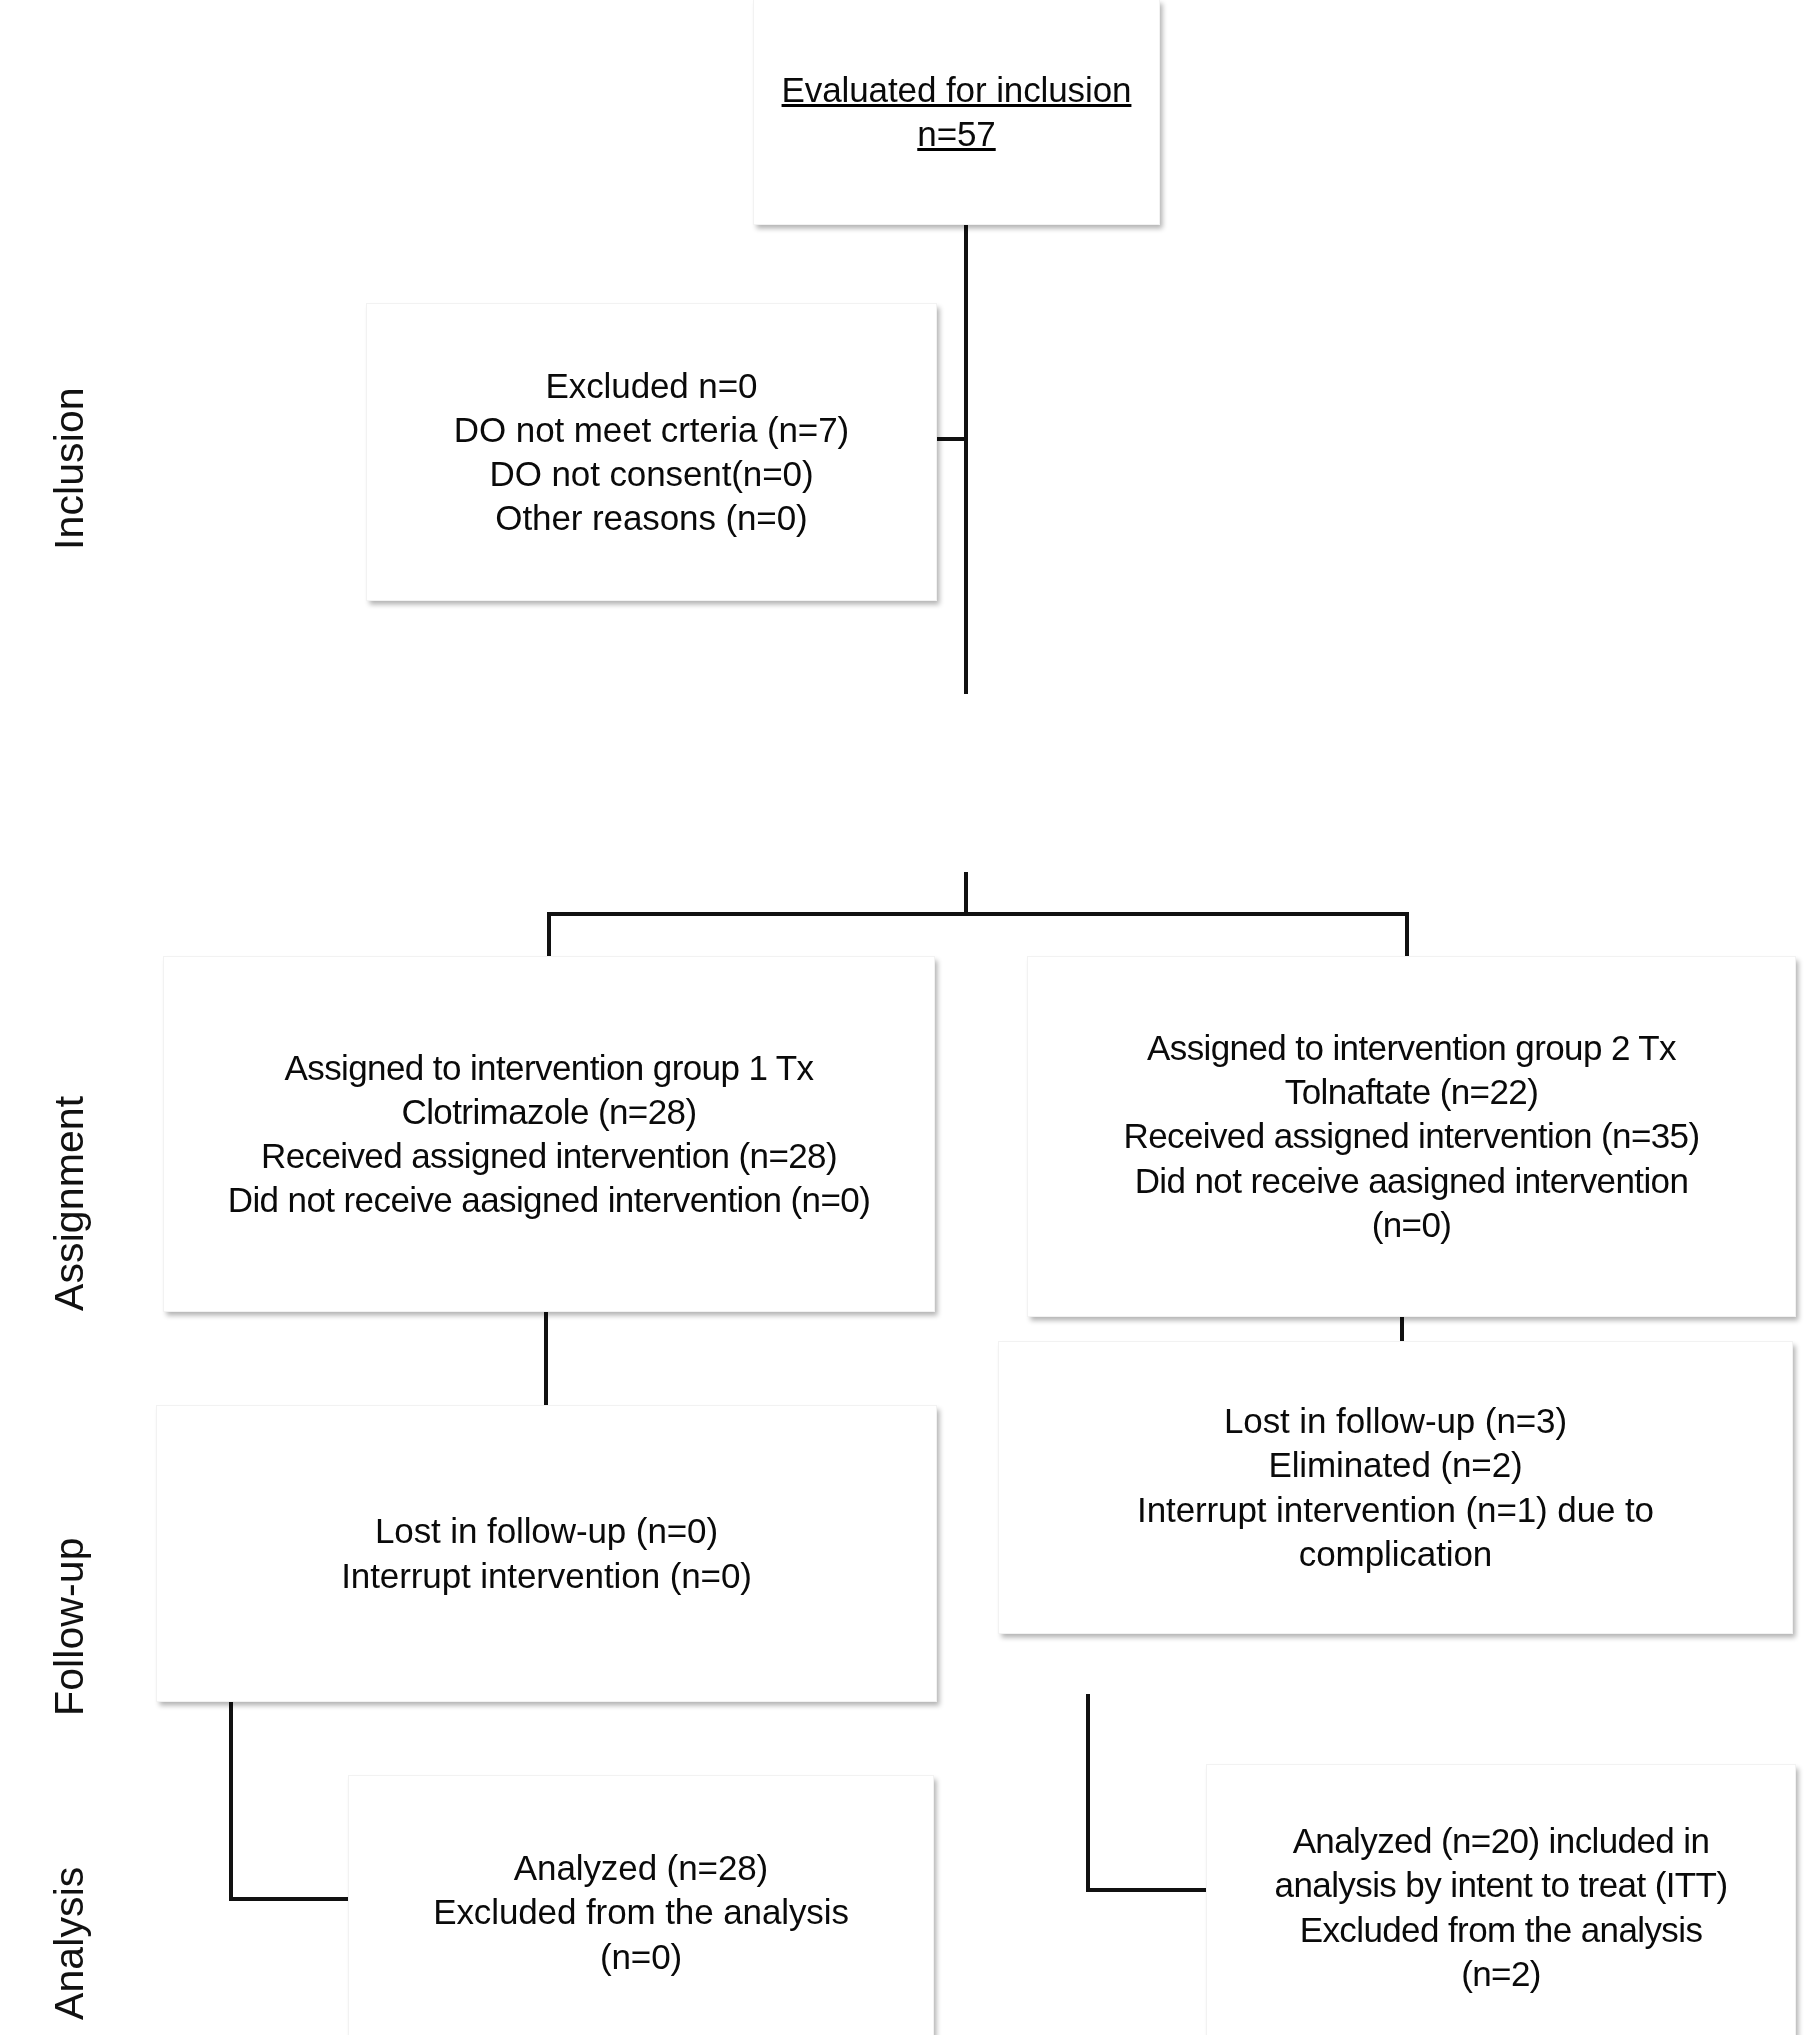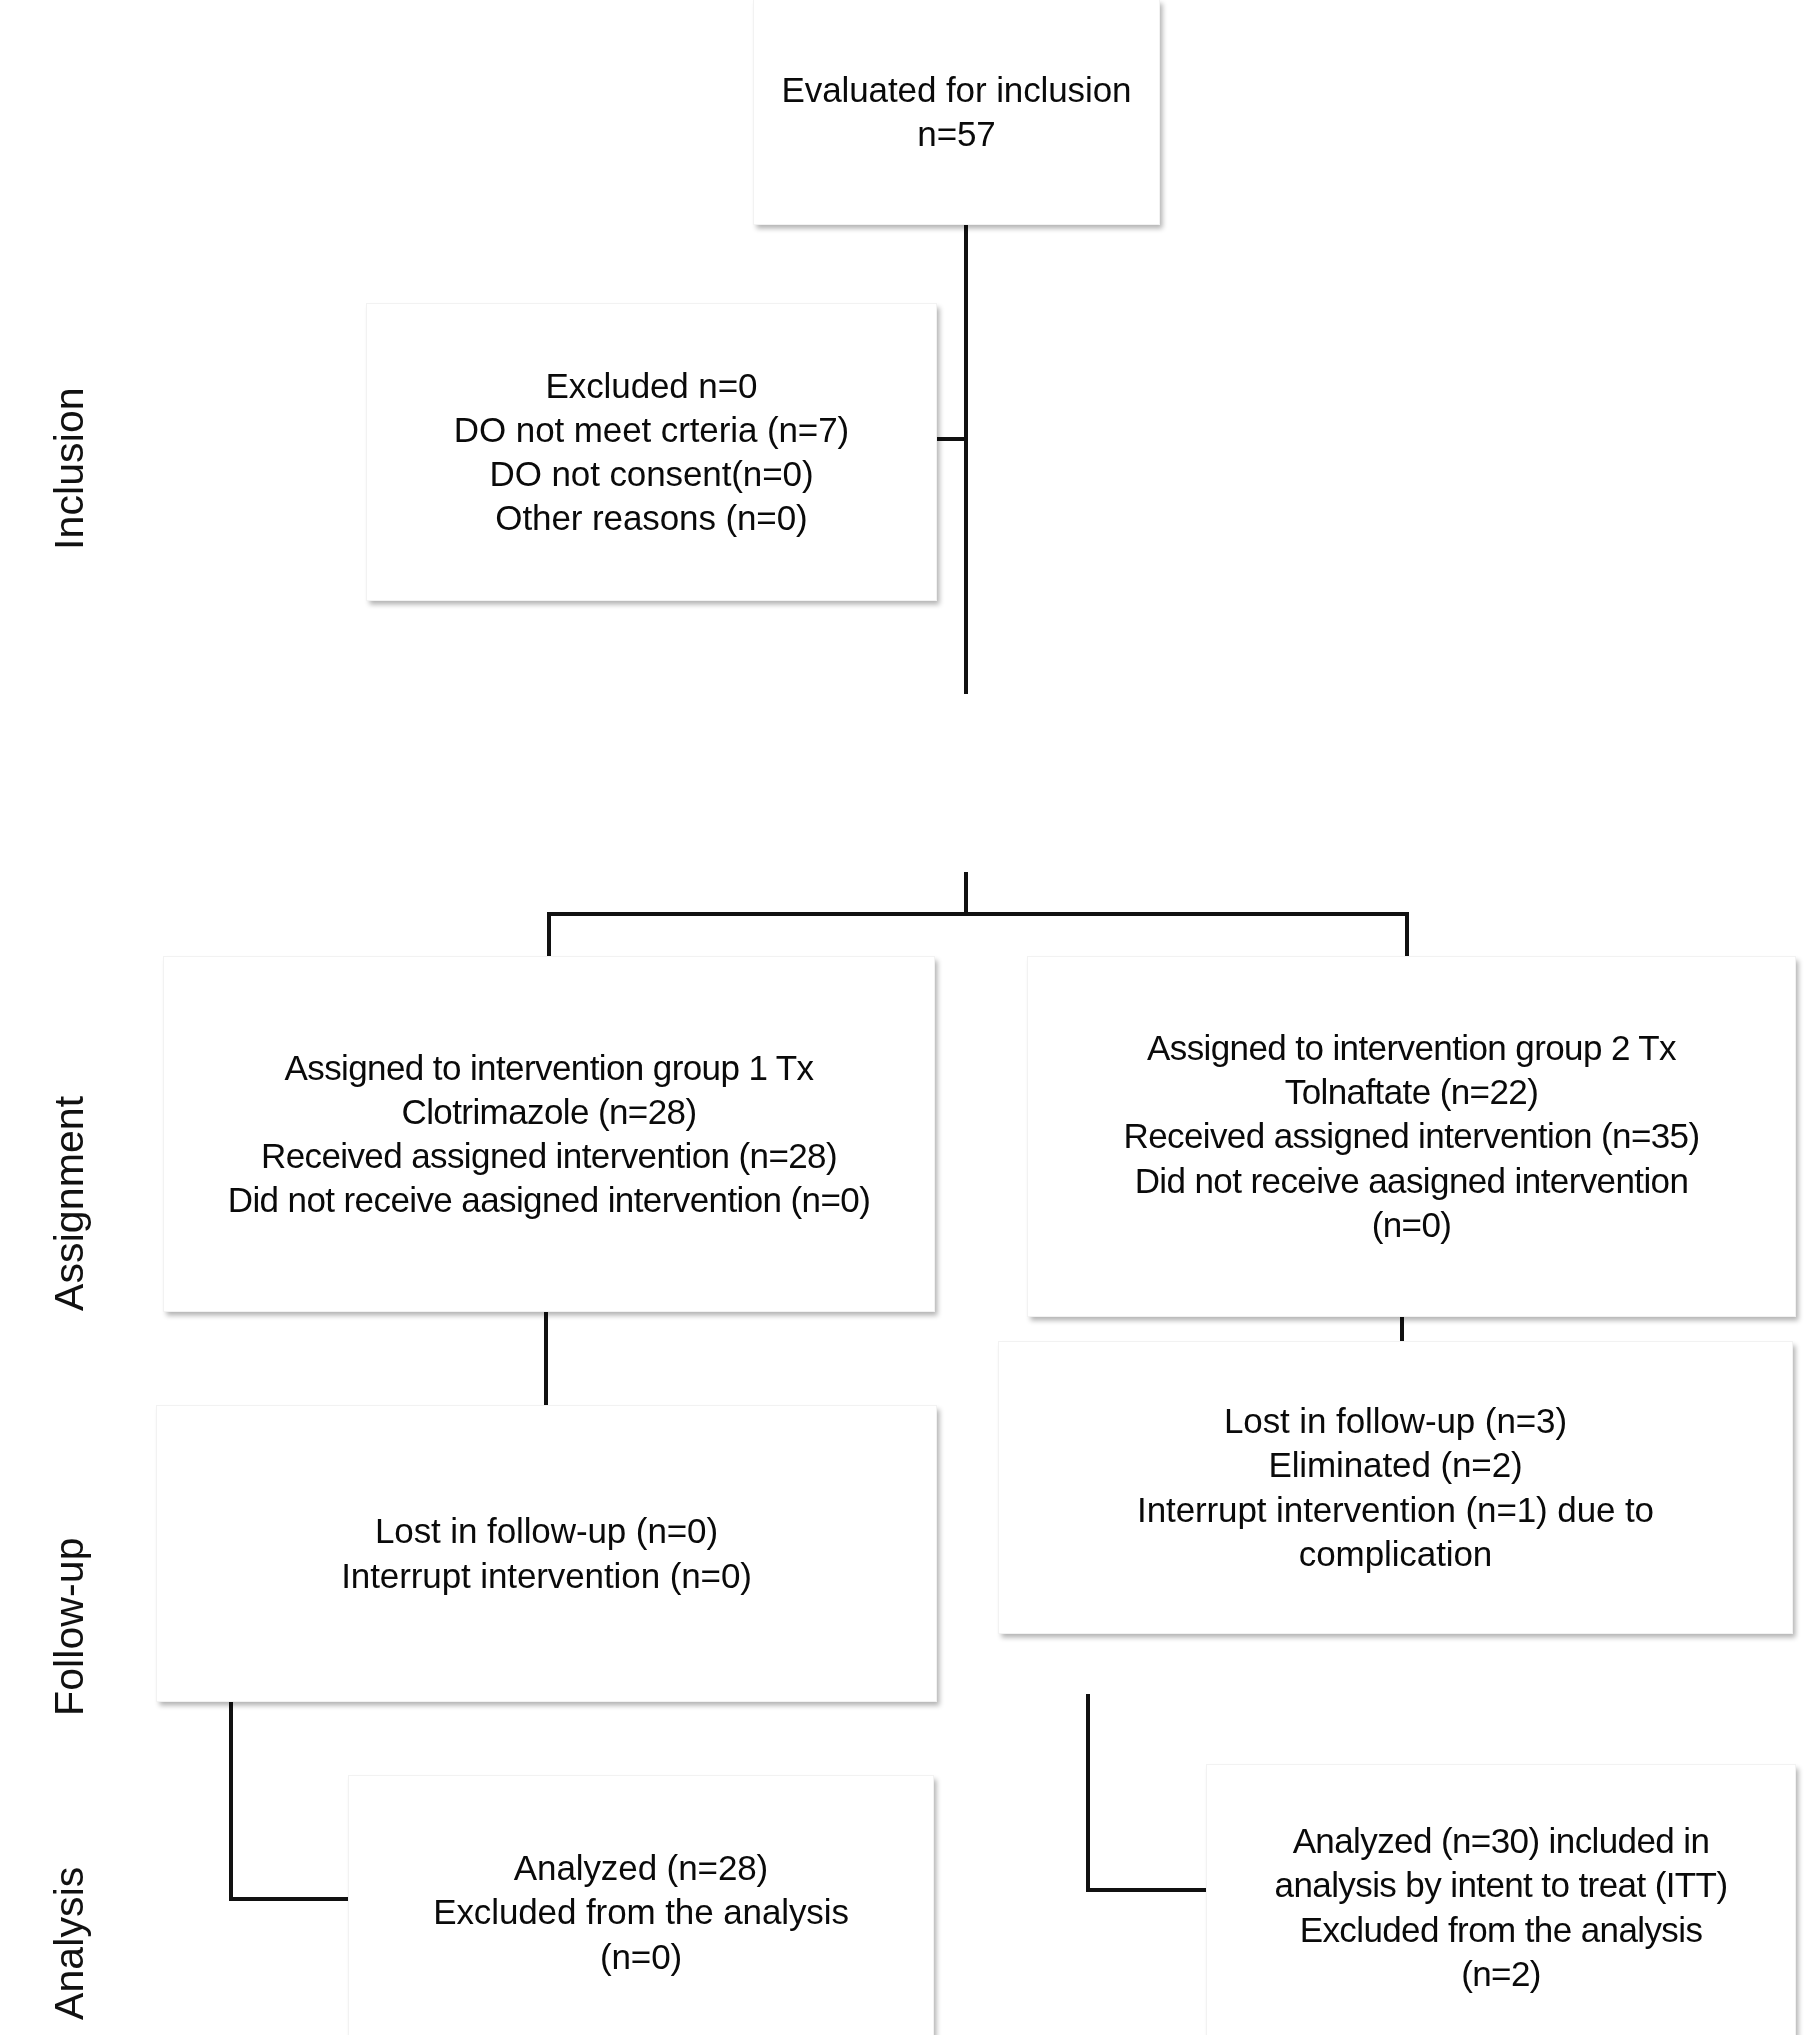--- a/index.html
+++ b/index.html
@@ -80,21 +80,21 @@
   <div class="vline" style="left:544px; top:1312px; height:94px;"></div>
 
   <div class="vline" style="left:1400px; top:1316px; height:90px;"></div>
 
   <div class="vline" style="left:229px; top:1700px; height:201px;"></div>
   <div class="hline" style="left:229px; top:1897px; width:120px;"></div>
 
   <div class="vline" style="left:1086px; top:1694px; height:198px;"></div>
   <div class="hline" style="left:1086px; top:1888px; width:123px;"></div>
 
-  <div class="box" style="left:753px; top:-1.4px; width:407px; height:226px;">
+  <div class="box" style="left:753px; top:-1.4px; width:407px; height:226px;text-decoration:underline;">
     <div class="txt">Evaluated for inclusion
 n=57</div>
   </div>
 
   <div class="box" style="left:366px; top:303px; width:571px; height:298px;">
     <div class="txt">Excluded n=0
 DO not meet crteria (n=7)
 DO not consent(n=0)
 Other reasons (n=0)</div>
   </div>
@@ -127,20 +127,20 @@
 complication</div>
   </div>
 
   <div class="box" style="left:348px; top:1775px; width:586px; height:275px;">
     <div class="txt">Analyzed (n=28)
 Excluded from the analysis
 (n=0)</div>
   </div>
 
   <div class="box tight" style="left:1206px; top:1764px; width:590px; height:287px;">
-    <div class="txt">Analyzed (n=30) included in
+    <div class="txt">Analyzed (n=20) included in
 analysis by intent to treat (ITT)
 Excluded from the analysis
 (n=2)</div>
   </div>
 
 </div>
 
 
 </body></html>

